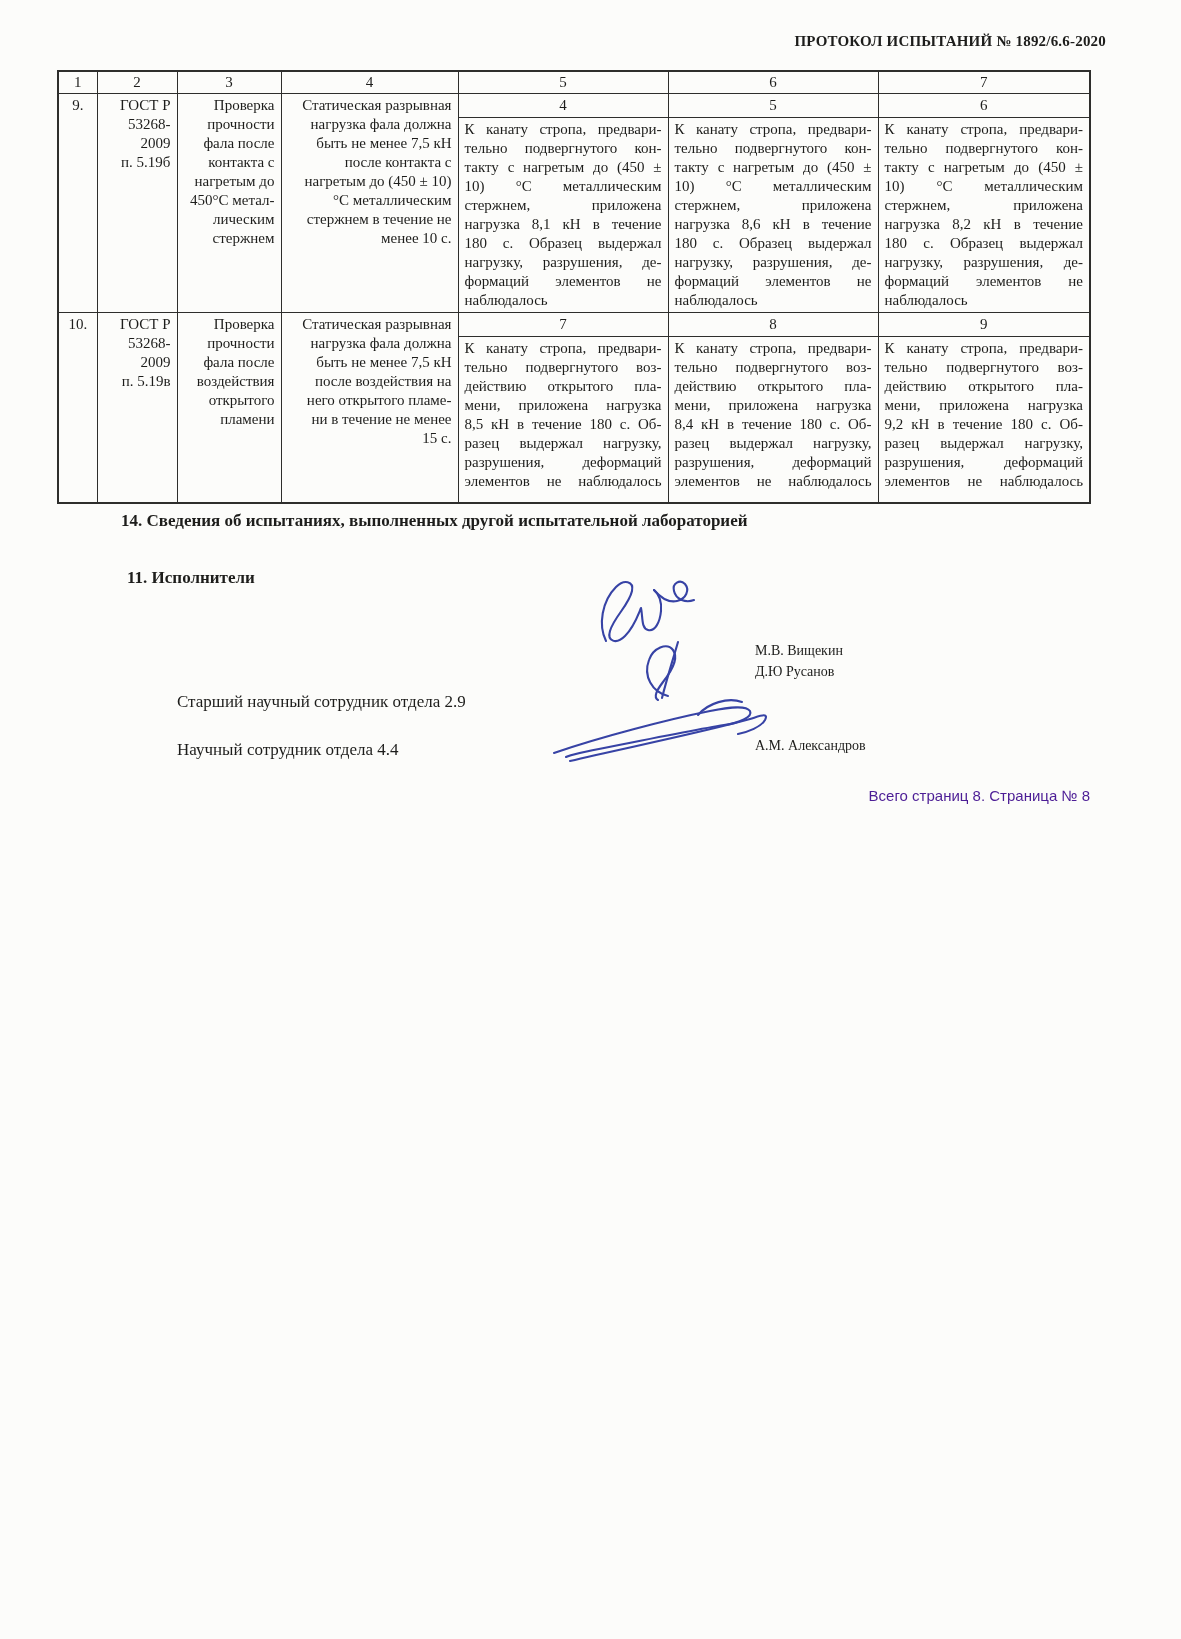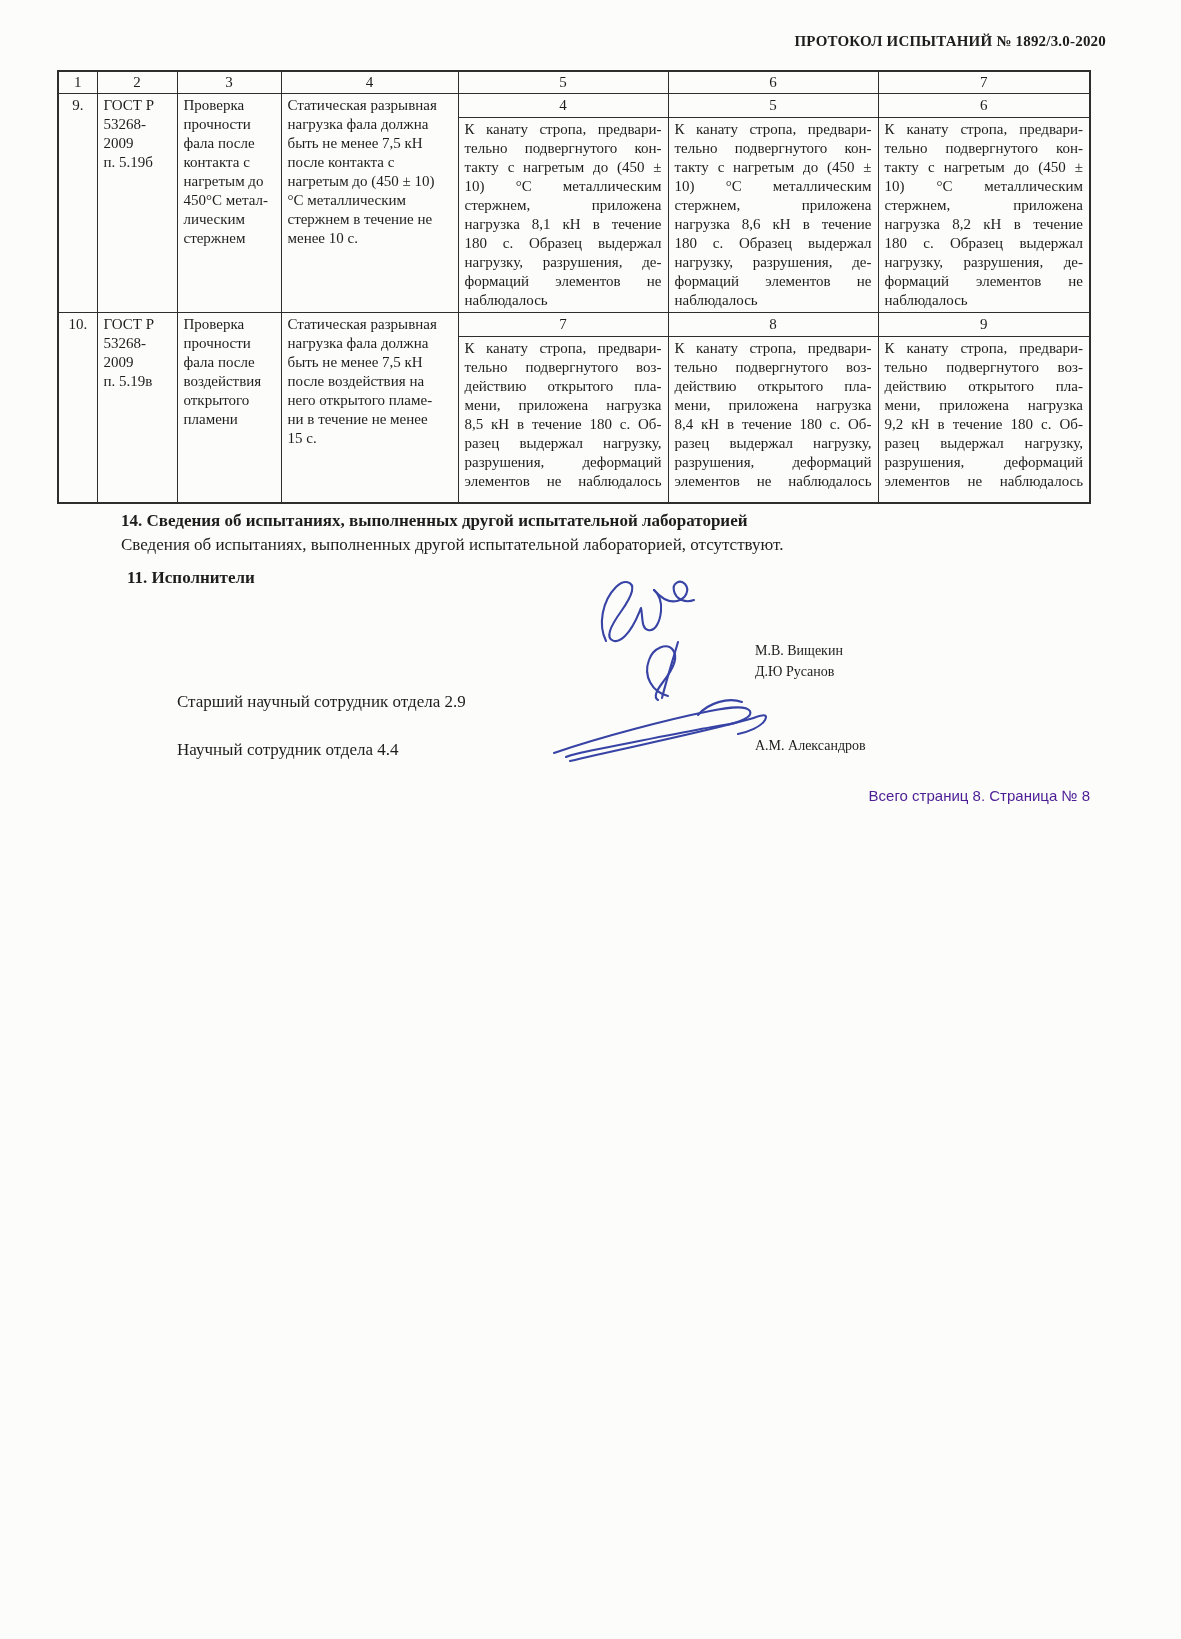--- a/index.html
+++ b/index.html
@@ -30,21 +30,21 @@
     overflow:hidden;
   }
   tr.colnums{height:22px;}
   tr.colnums td, td.sample-num{
     text-align:center;vertical-align:middle;padding:0 2px;
   }
   tr.samples{height:20px;}
   tr.r9-body{height:193px;}
   tr.r10-body{height:167px;}
   td.c-rownum{text-align:center;padding-top:3px;}
-  td.pre{white-space:pre-line;}
+  td.pre{white-space:pre-line;text-align:right;}
   td.c-res{
     white-space:pre-line;
     text-align:justify;
     text-align-last:justify;
     padding:3px 7px 2px 7px;
   }
   
   .sec-heading{position:absolute;font-size:17px;font-weight:bold;}
   .sec-body{position:absolute;font-size:17px;}
   .sec10-h{left:121px;top:511px;}
@@ -69,21 +69,21 @@
     position:absolute;top:787px;right:91px;
     font-family:"Liberation Sans","DejaVu Sans",sans-serif;
     font-size:15px;color:#4c1d95;
   }
 </style>
 </head>
 <body>
 
 <div class="page">
 
-  <div class="doc-header">ПРОТОКОЛ ИСПЫТАНИЙ № 1892/3.0-2020</div>
+  <div class="doc-header">ПРОТОКОЛ ИСПЫТАНИЙ № 1892/6.6-2020</div>
 
   <table class="results">
     <colgroup>
       <col style="width:39px">
         <col style="width:80px">
         <col style="width:104px">
       <col style="width:177px">
         <col style="width:210px">
         <col style="width:210px">
         <col style="width:212px">
@@ -204,21 +204,20 @@
 мени, приложена нагрузка
 9,2 кН в течение 180 с. Об-
 разец выдержал нагрузку,
 разрушения, деформаций
 элементов не наблюдалось</td>
       </tr>
     </tbody>
   </table>
 
   <div class="sec-heading sec10-h">14. Сведения об испытаниях, выполненных другой испытательной лабораторией</div>
-  <div class="sec-body sec10-b">Сведения об испытаниях, выполненных другой испытательной лабораторией, отсутствуют.</div>
 
   <div class="sec-heading sec11-h">11. Исполнители</div>
 
   <div class="exec-name n1">М.В. Вищекин</div>
 
   <div class="exec-title t2">Старший научный сотрудник отдела 2.9</div>
   <div class="exec-name n2">Д.Ю Русанов</div>
 
   <div class="exec-title t3">Научный сотрудник отдела 4.4</div>
   <div class="exec-name n3">А.М. Александров</div>

